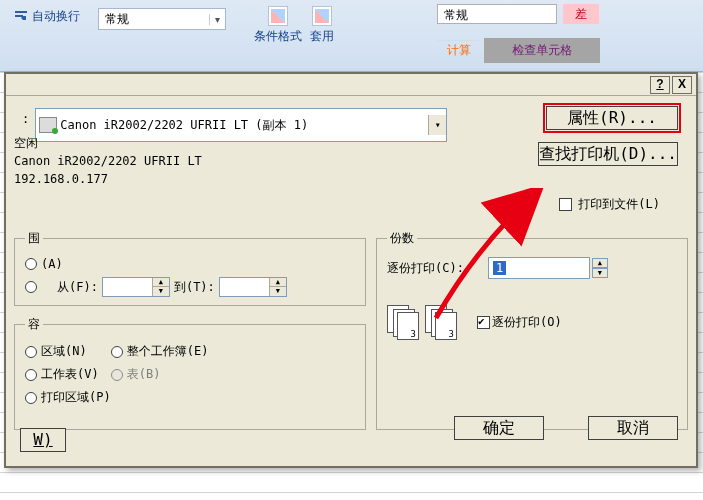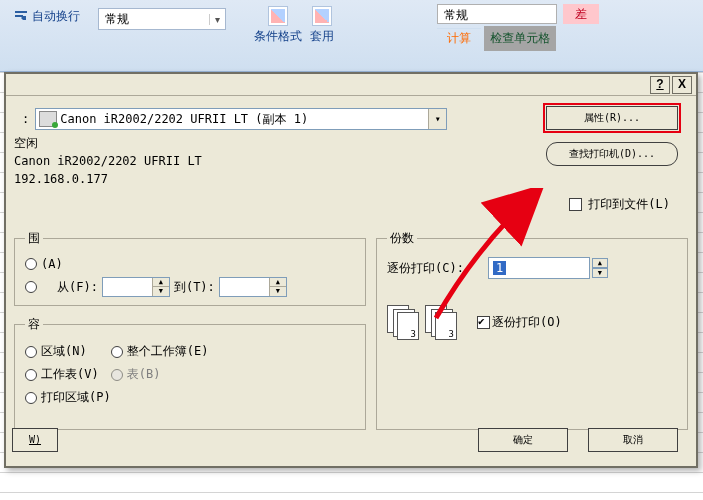--- a/index.html
+++ b/index.html
@@ -88,23 +88,23 @@
     display:inline-block;
     background:#ffc7cc;
     color:#c00020;
     padding:2px 12px;
     height:20px;
     margin-left:6px;
   }
   .check-cells {
     display:inline-block;
     background:#a5a5a5;
-    color:#14532d;
-    padding:4px 6px;
-    margin-top:0;
+    color:#701a75;
+    padding:4px 28px;
+    margin-top:12px;
   }
   .calc-label {
     color:#ff6a00;
     padding:2px 10px;
     border-top:1px solid #cfdff0;
   }
   .grid {
     position:absolute;
     left:0; right:0;
     top:72px; bottom:0;
@@ -155,21 +155,21 @@
     position:absolute;
     left:10px; top:8px; right:10px;
     display:flex;
     align-items:flex-start;
   }
   .printer-combo {
     display:flex;
     align-items:center;
     background:#fff;
     border:1px solid #7f9db9;
-    height:22px;
+    height:34px;
     width:412px;
     font-family: "SimSun", monospace;
   }
   .printer-combo .picon {
     width:18px; height:16px; margin:0 3px;
     background:#dcdcdc;
     border:1px solid #888;
     position:relative;
   }
   .printer-combo .picon::after{
@@ -195,38 +195,39 @@
     line-height:18px;
     font-family:"SimSun", monospace;
     color:#000;
   }
   .dlg-button {
     display:inline-block;
     background:#ece9d8;
     border:1px solid #404040;
     min-width:132px;
     height:24px;
-    font-size:10px;
+    font-size:16px;
     line-height:22px;
     text-align:center;
     cursor:pointer;
     font-family:"SimSun", monospace;
+    margin-left:8px;
   }
   .prop-btn {
     position:absolute;
     right:12px; top:6px;
   }
   .highlight-red { outline:2px solid #e60012; outline-offset:1px; }
   .find-printer-btn {
     position:absolute;
-    right:12px; top:42px;border-radius:11px;
+    right:12px; top:42px;
   }
   .print-to-file {
     position:absolute;
-    right:20px; top:96px;
+    right:30px; top:96px;
     display:flex; align-items:center; gap:6px;
   }
   .checkbox {
     width:13px;height:13px;
     background:#fff;
     border:1px solid #404040;
     display:inline-block;
     position:relative;
   }
   .checkbox.checked::after {
@@ -324,22 +325,22 @@
     background:#fff; border:1px solid #555;
     font-size:9px; padding-top:16px; text-align:right; padding-right:2px;
   }
   .page-stack .pg:nth-child(1){ left:0; top:0; }
   .page-stack .pg:nth-child(2){ left:6px; top:4px; }
   .page-stack .pg:nth-child(3){ left:10px; top:7px; }
   .ul-mnemonic { text-decoration: underline; }
   .disabled-text { color:#808080; }
   .ok-cancel {
     position:absolute;
-    right:12px; bottom:8px;
-    display:flex; gap:20px;
+    right:12px; bottom:20px;
+    display:flex; gap:36px;
   }
   .ok-cancel .dlg-button { min-width:90px; }
   
   .red-arrow {
     position:absolute;
     left:404px; top:88px;
     pointer-events:none;
   }
 </style>
 </head>

